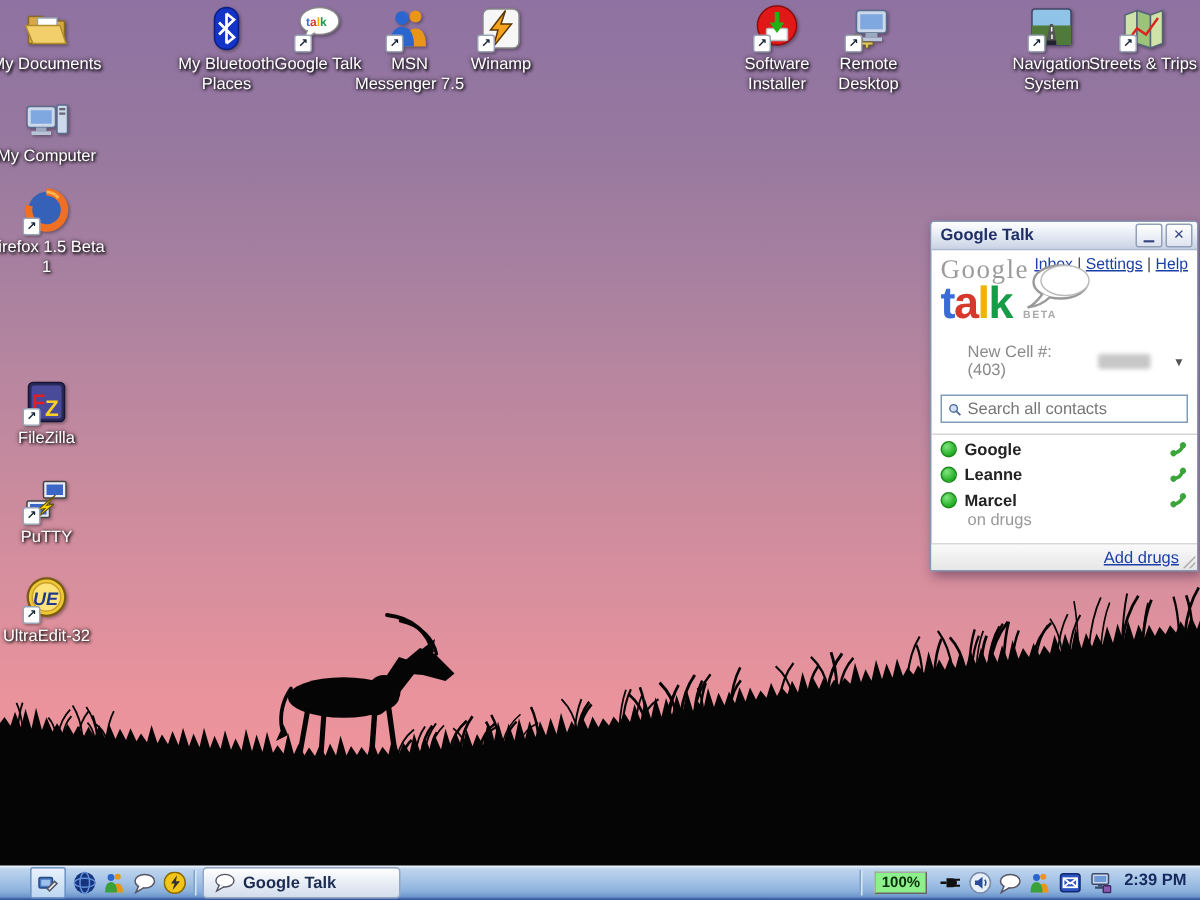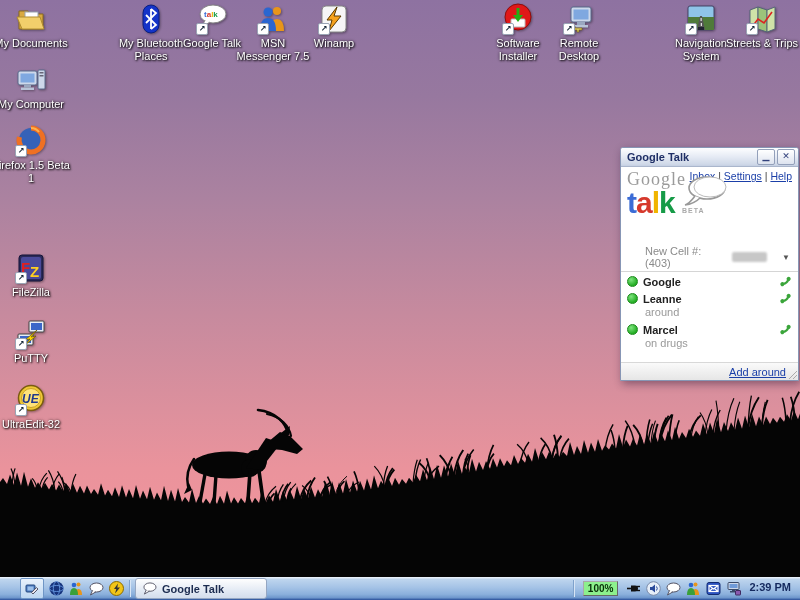--- a/index.html
+++ b/index.html
@@ -49,21 +49,21 @@
   }
   #gtalk .navlinks a{color:#1b3fa8;text-decoration:underline;cursor:pointer;}
   .glogo-google{font-family:"Liberation Serif","DejaVu Serif",serif;font-size:18px;color:#9b9b9b;letter-spacing:1px;}
   .glogo-talk{font-size:30px;font-weight:bold;line-height:26px;letter-spacing:-1px;}
   .glogo-talk .t{color:#3b6cd6}.glogo-talk .a{color:#d6392c}.glogo-talk .l{color:#f0b400}.glogo-talk .k{color:#169b47}
   .glogo-beta{font-size:7px;color:#aaa;letter-spacing:1px;}
   .gbubble{position:absolute;left:60px;top:8px;}
   #gtalk .selfrow{padding:2px 6px 0 6px;flex:0 0 32px;}
   .srow1{display:flex;align-items:center;gap:5px;}
   .sname{font-size:11px;font-weight:bold;color:#222;}
-  .srow2{display:flex;align-items:center;margin-left:18px;margin-top:16px;gap:15px;}
+  .srow2{display:flex;align-items:center;margin-left:18px;margin-top:0;gap:15px;}
   .sstatus{font-size:11px;color:#8a8a8a;}
   .blurnum{display:inline-block;width:44px;height:10px;margin-left:4px;background:#c7c7c7;border-radius:2px;filter:blur(1.3px);}
   .ddarrow{margin-left:auto;font-size:8px;color:#555;margin-right:2px;cursor:pointer;}
   .dot{width:9px;height:9px;border-radius:50%;flex:0 0 9px;}
   .dot.online{background:radial-gradient(circle at 35% 30%,#7fe57f,#23ad23 70%);border:1px solid #1d8a1d;}
   #gtalk .searchwrap{flex:0 0 22px;padding:2px 6px;}
   .searchbox{
     display:flex;align-items:center;gap:4px;height:17px;border:1px solid #7f9db9;
     background:#fff;padding:0 4px;
   }
@@ -429,20 +429,29 @@
   </div>
 
   <div class="selfrow">
     <div class="srow2">
       <span class="sstatus">New Cell #: (403)</span>
       <span class="blurnum"></span>
       <span class="ddarrow">▼</span>
     </div>
   </div>
 
+  <div class="searchwrap">
+    <div class="searchbox">
+      <svg width="12" height="12" viewBox="0 0 12 12">
+        <circle cx="5" cy="5" r="3.4" fill="#cfe0f0" stroke="#4a6a9a" stroke-width="1.2"></circle>
+        <line x1="7.6" y1="7.6" x2="11" y2="11" stroke="#4a6a9a" stroke-width="1.6"></line>
+      </svg>
+      <input type="text" placeholder="Search all contacts" style="">
+    </div>
+  </div>
 
   <div class="list">
     <div class="crow">
       <div class="dot online"></div>
       <span class="cname">Google</span>
       <svg class="phone" viewBox="0 0 14 14">
         <g transform="rotate(-40 7 7)" fill="#3ba53b">
             <circle cx="2.6" cy="7" r="2.2"></circle>
             <circle cx="11.4" cy="7" r="2.2"></circle>
             <path d="M2.6 5.6 Q7 8.8 11.4 5.6 L11.4 8.4 Q7 11.2 2.6 8.4 Z"></path>
@@ -453,38 +462,37 @@
       <div class="dot online"></div>
       <span class="cname">Leanne</span>
       <svg class="phone" viewBox="0 0 14 14">
         <g transform="rotate(-40 7 7)" fill="#3ba53b">
             <circle cx="2.6" cy="7" r="2.2"></circle>
             <circle cx="11.4" cy="7" r="2.2"></circle>
             <path d="M2.6 5.6 Q7 8.8 11.4 5.6 L11.4 8.4 Q7 11.2 2.6 8.4 Z"></path>
           </g>
       </svg>
     </div>
-    <div class="cstatus">around</div>
     <div class="crow">
       <div class="dot online"></div>
       <span class="cname">Marcel</span>
       <svg class="phone" viewBox="0 0 14 14">
         <g transform="rotate(-40 7 7)" fill="#3ba53b">
             <circle cx="2.6" cy="7" r="2.2"></circle>
             <circle cx="11.4" cy="7" r="2.2"></circle>
             <path d="M2.6 5.6 Q7 8.8 11.4 5.6 L11.4 8.4 Q7 11.2 2.6 8.4 Z"></path>
           </g>
       </svg>
     </div>
     <div class="cstatus">on drugs</div>
 
   </div>
 
   <div class="bottom">
-    <a>Add around</a>
+    <a>Add drugs</a>
     <svg class="grip" viewBox="0 0 10 10">
       <line x1="2" y1="10" x2="10" y2="2" stroke="#aaa"></line>
         <line x1="6" y1="10" x2="10" y2="6" stroke="#aaa"></line>
     </svg>
   </div>
 </div>
 
 <div id="taskbar">
   <div class="ql">
     <div class="qlbtn">

